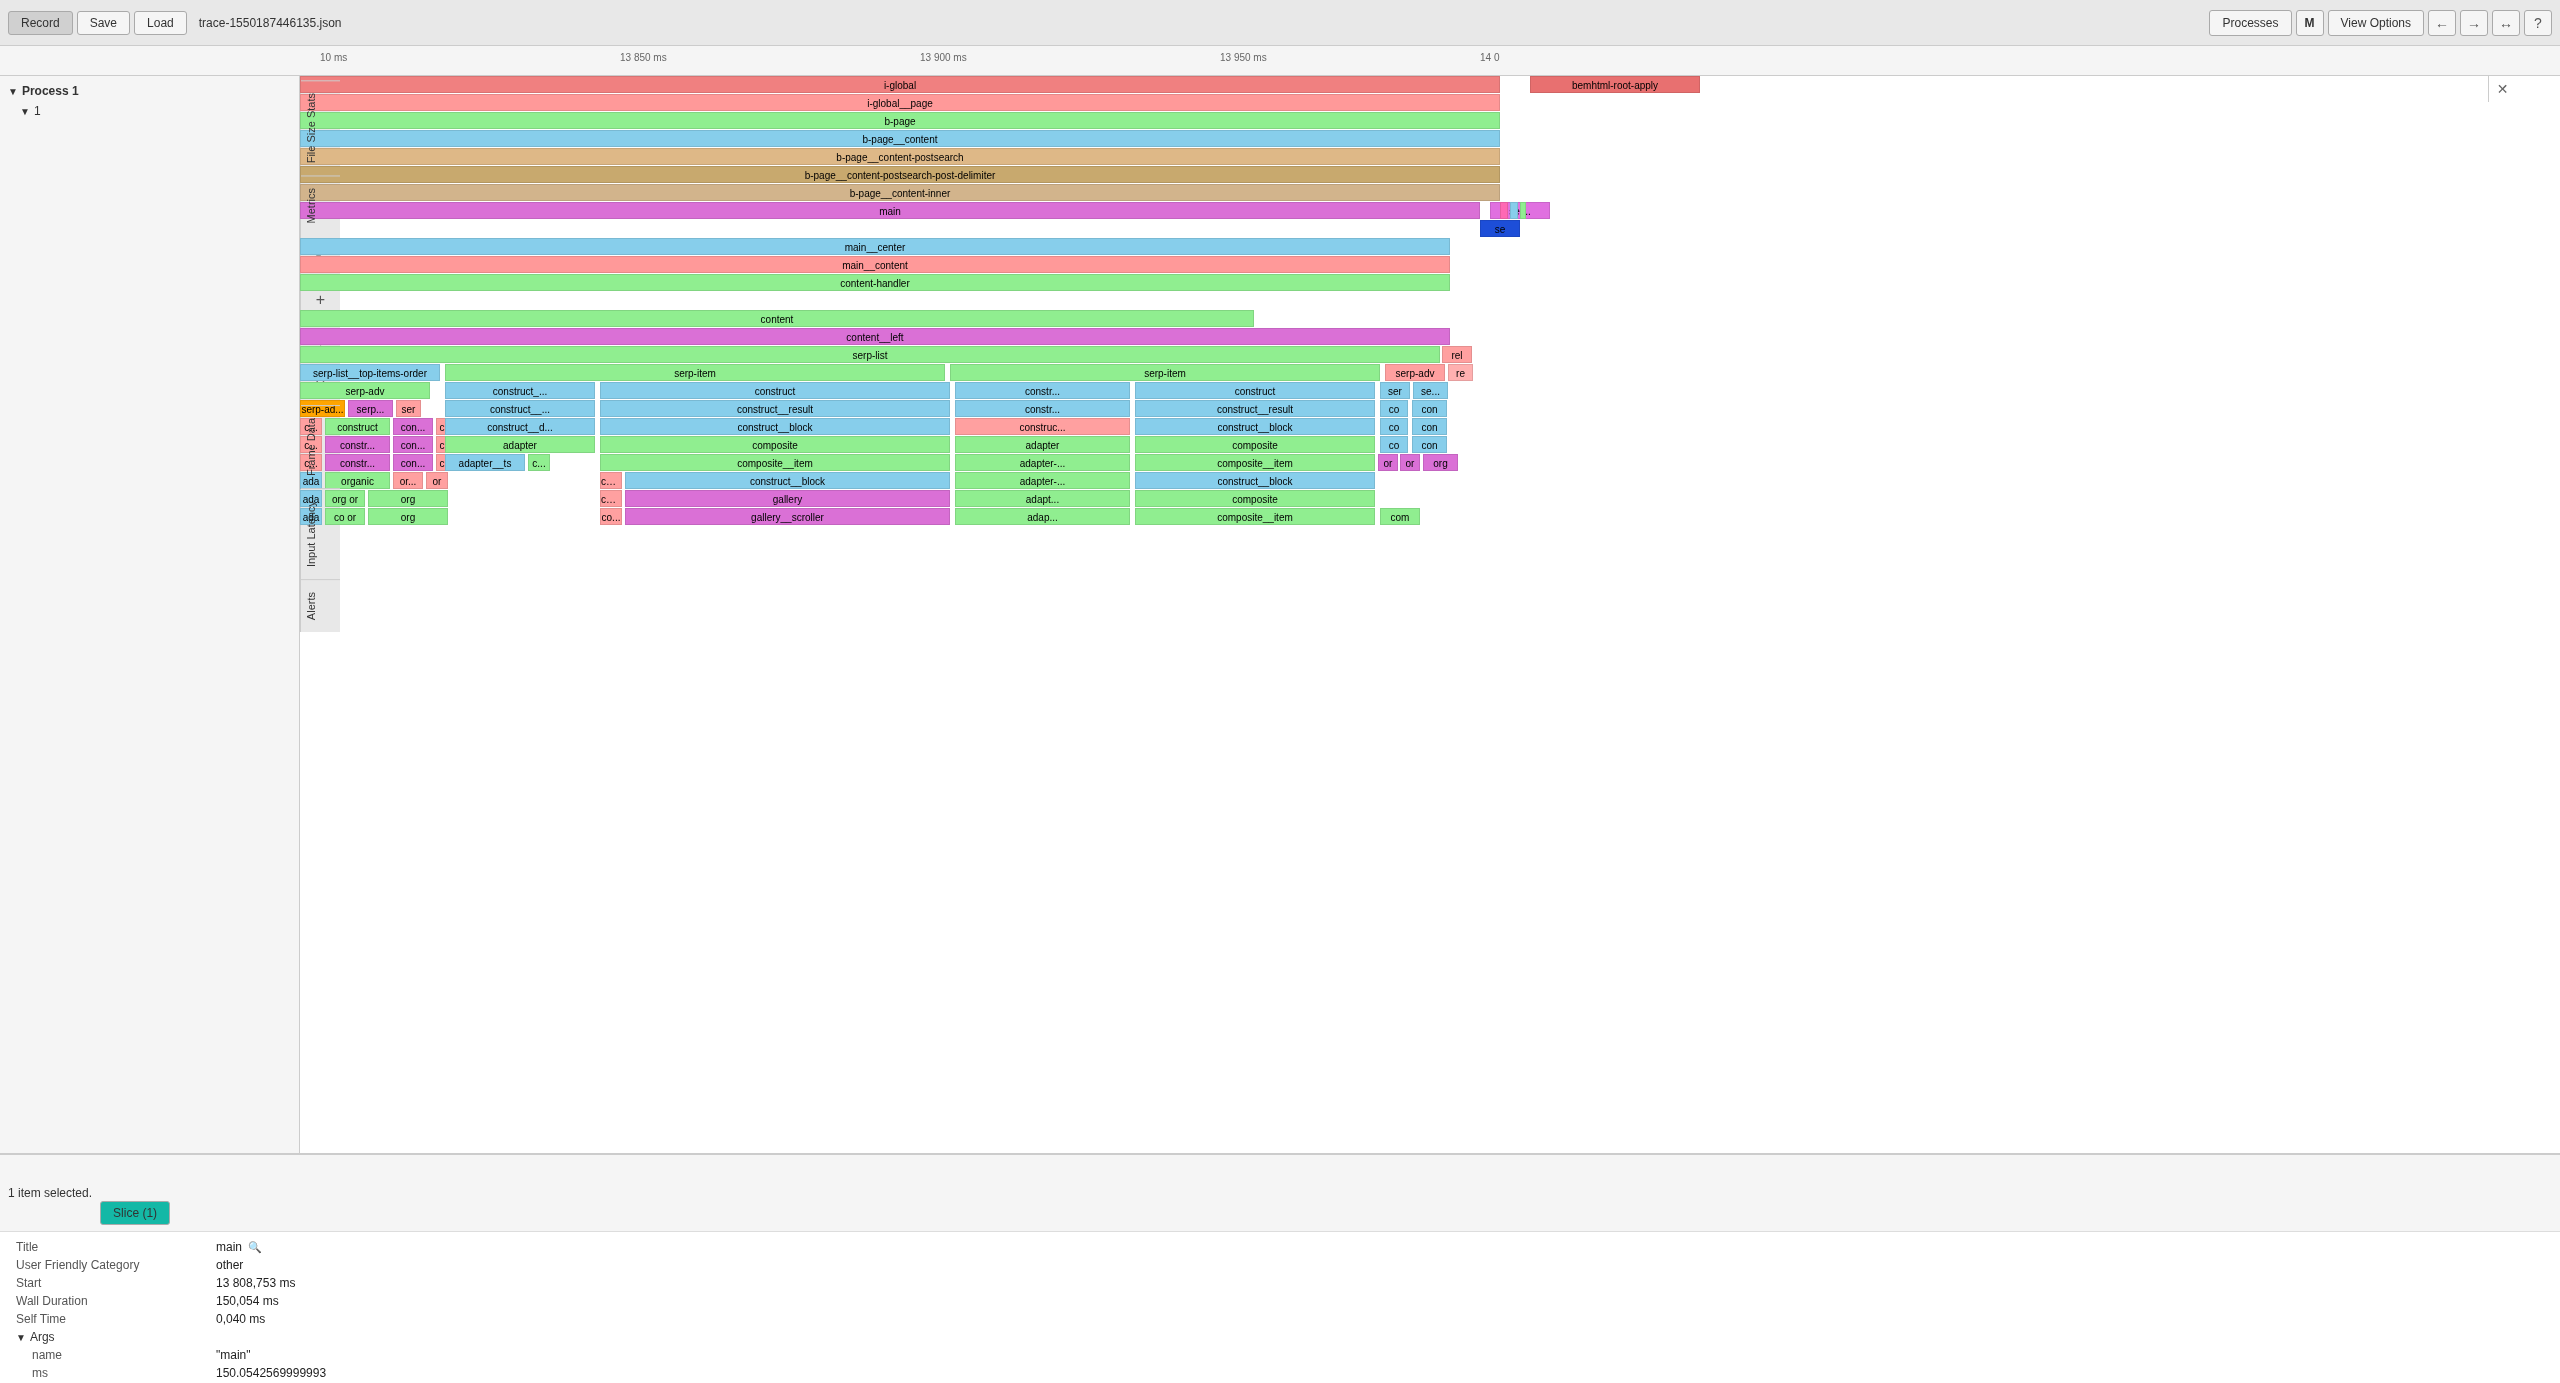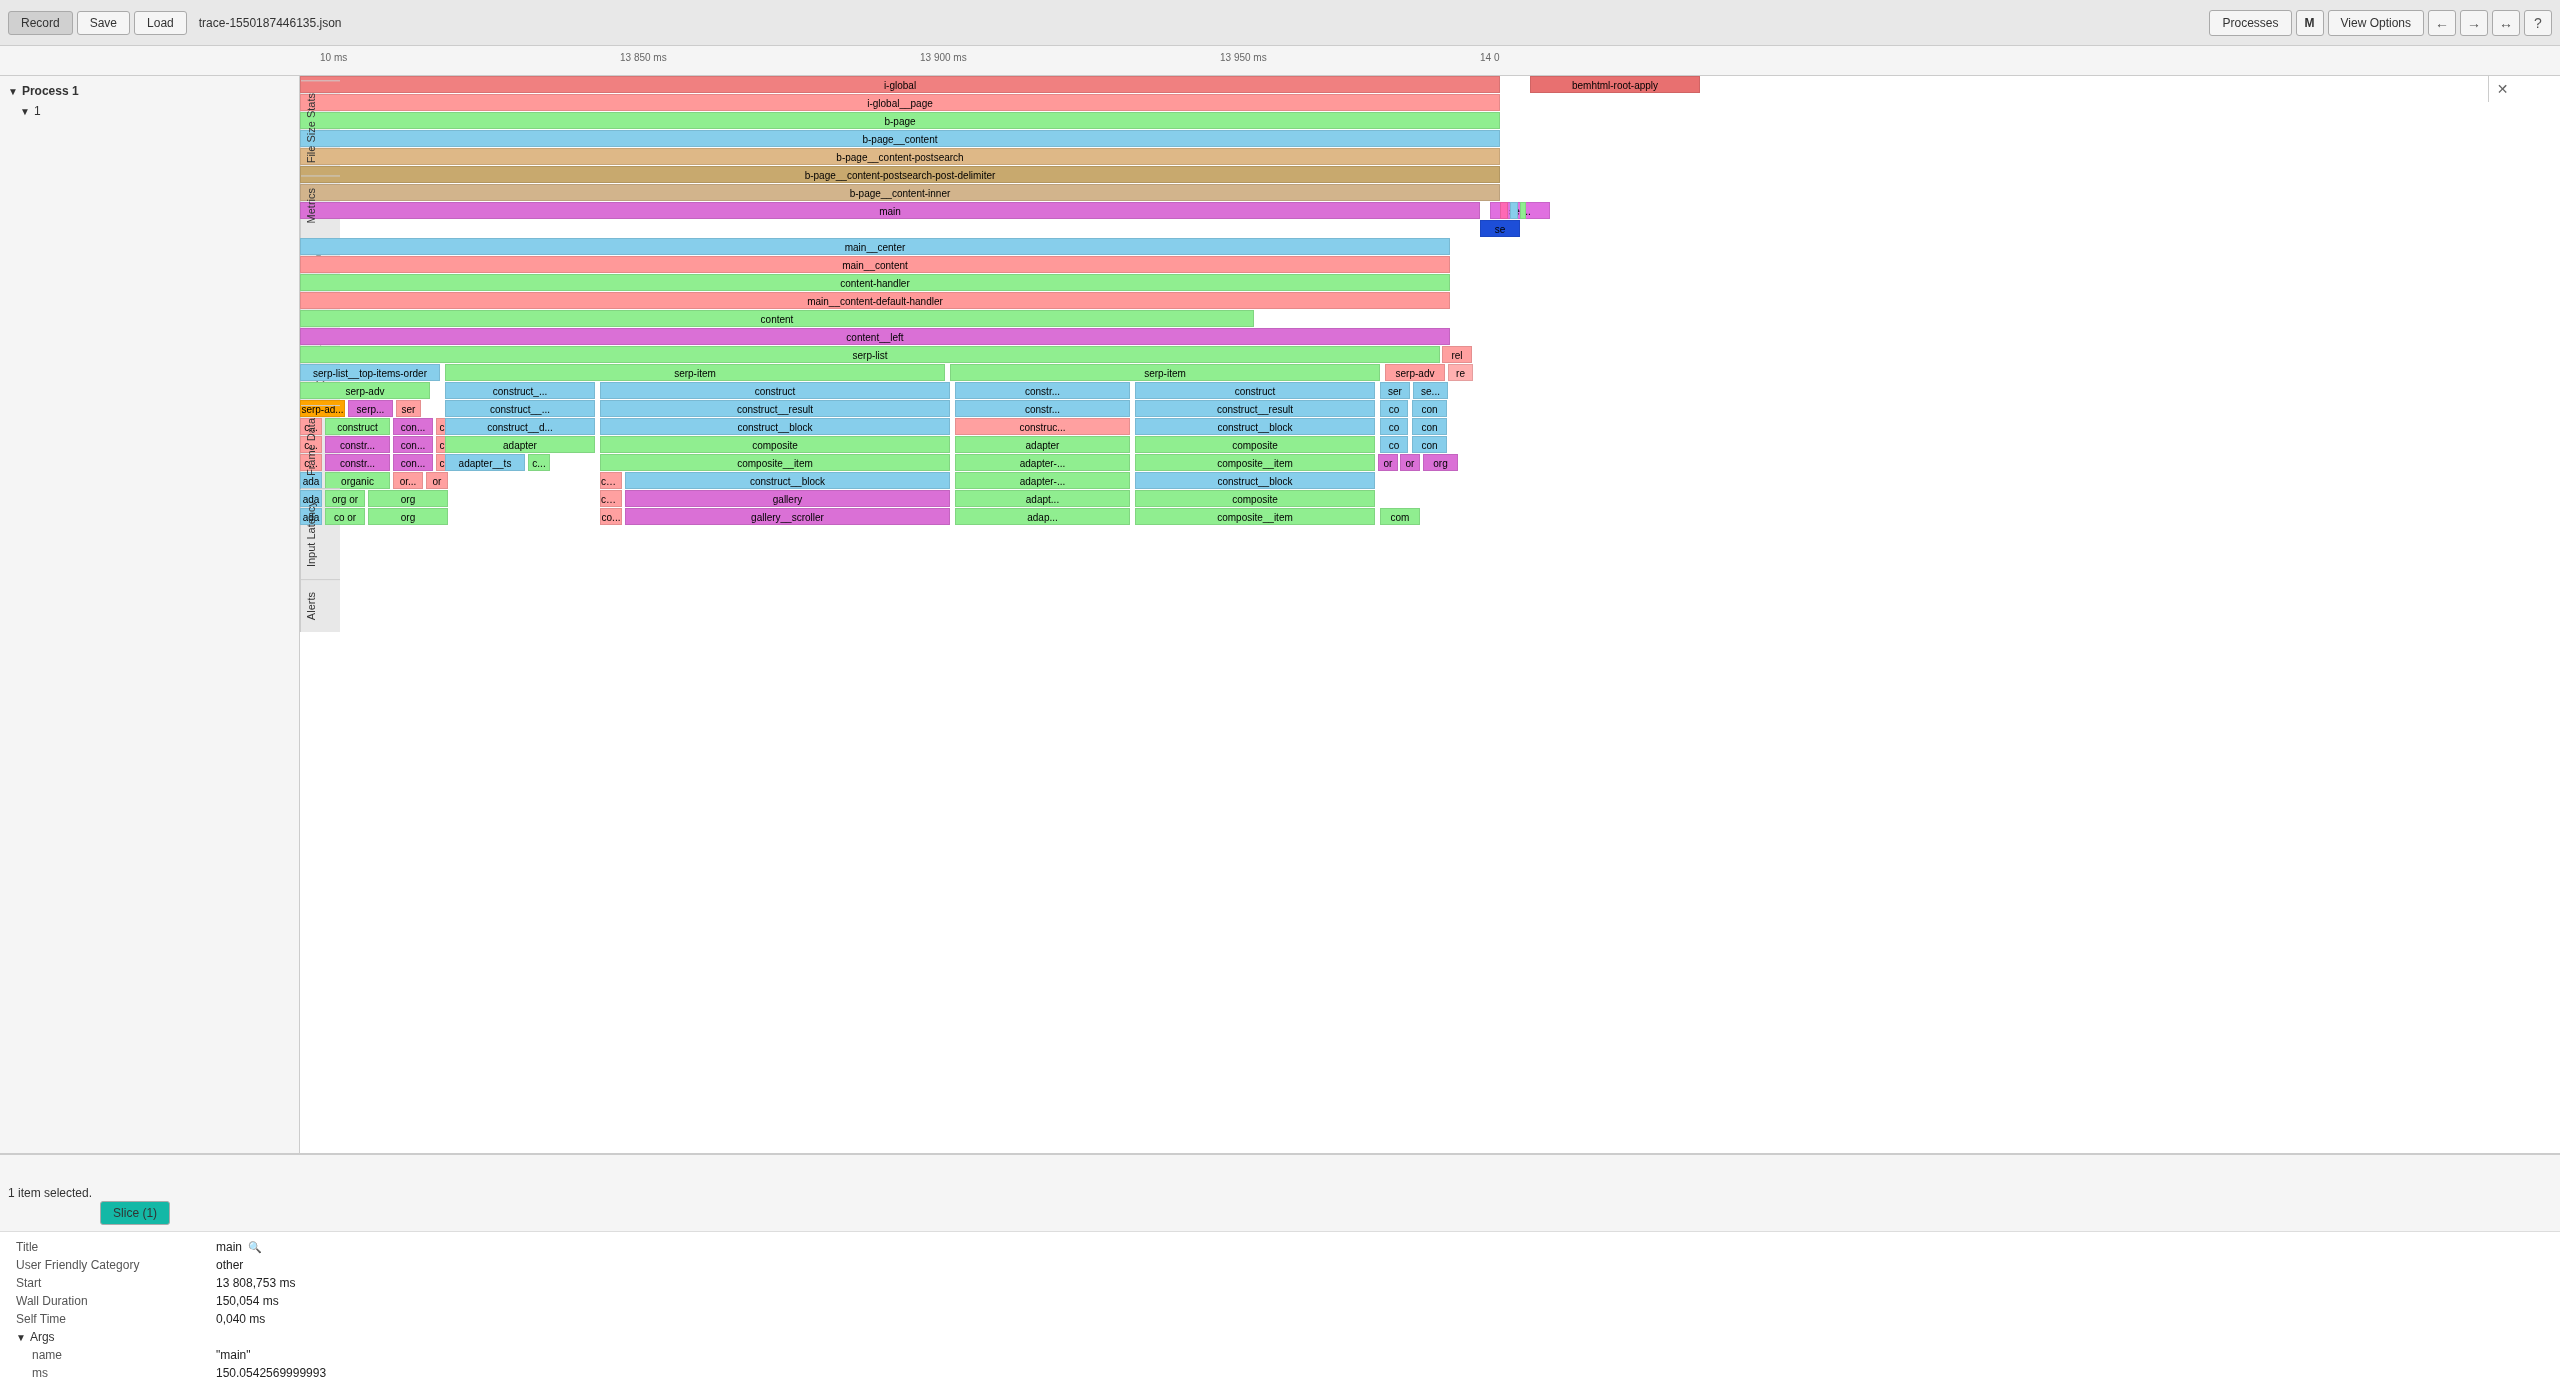--- a/index.html
+++ b/index.html
@@ -180,21 +180,20 @@
       <div class="flame-block" style="background:#e070e0;left:1190px;width:60px;top:126px">ser...</div>
 
       <div class="flame-block" style="background:#1d4ed8;left:1180px;width:40px;top:144px">se</div>
 
       <div class="flame-block" style="background:#87ceeb;left:0;width:1150px;top:162px">main__center</div>
 
       <div class="flame-block" style="background:#ff9999;left:0;width:1150px;top:180px">main__content</div>
 
       <div class="flame-block" style="background:#90ee90;left:0;width:1150px;top:198px">content-handler</div>
 
-      <div class="flame-block" style="background:#ff9999;left:0;width:1150px;top:216px">main__content-default-handler</div>
 
       <div class="flame-block" style="background:#90ee90;left:0;width:954px;top:234px">content</div>
 
       <div class="flame-block" style="background:#da70d6;left:0;width:1150px;top:252px">content__left</div>
 
       <div class="flame-block" style="background:#90ee90;left:0;width:1140px;top:270px">serp-list</div>
       <div class="flame-block" style="background:#ffa0a0;left:1142px;width:30px;top:270px">rel</div>
 
       <div class="flame-block" style="background:#87ceeb;left:0;width:140px;top:288px">serp-list__top-items-order</div>
       <div class="flame-block" style="background:#90ee90;left:145px;width:500px;top:288px">serp-item</div>

